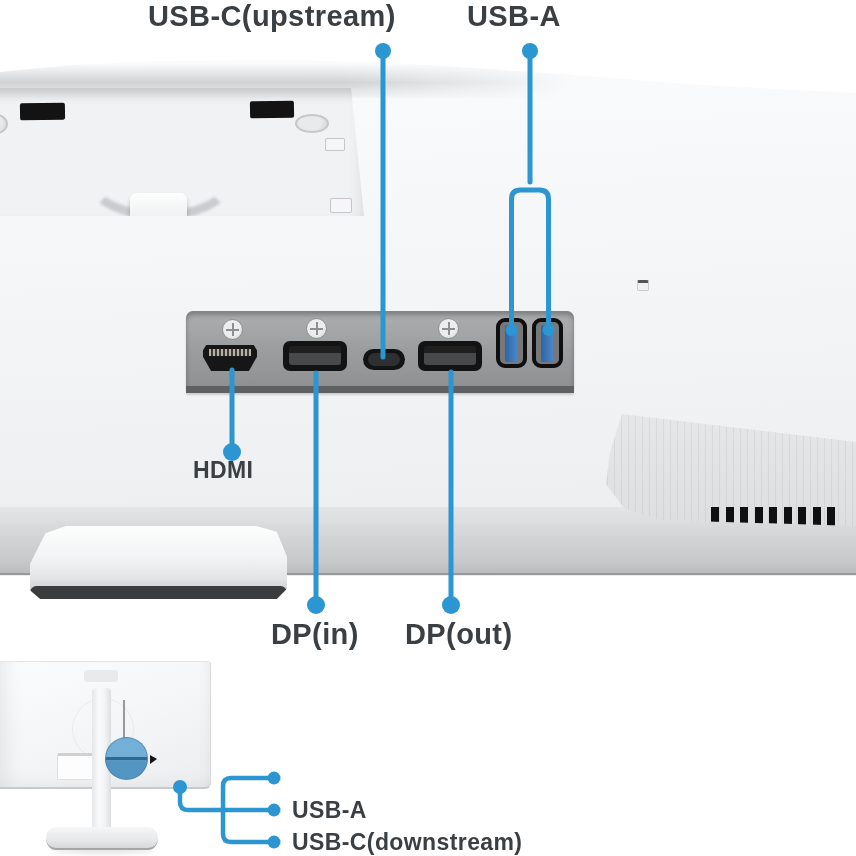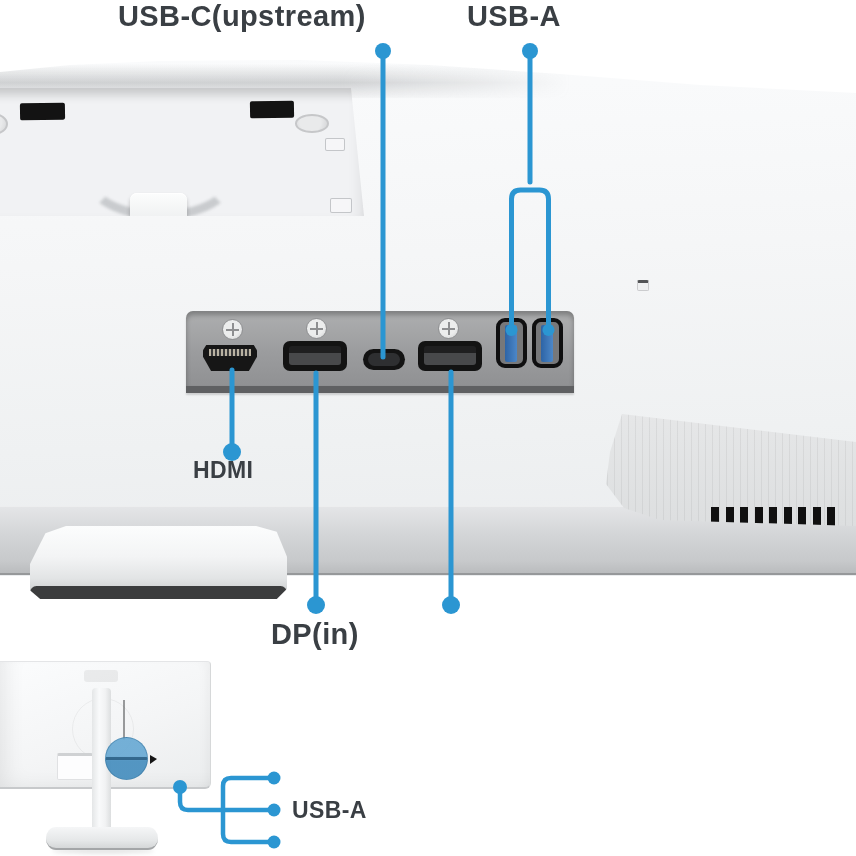--- a/index.html
+++ b/index.html
@@ -116,21 +116,21 @@
     border:1px solid rgba(56,118,158,.55);}
   .zoom-circle::after{content:"";position:absolute;left:0;right:0;top:46%;height:3px;
     background:rgba(42,94,131,.85);}
   .cursor-mark{left:150px;top:755px;width:0;height:0;
     border-left:7px solid #151515;border-top:4px solid transparent;border-bottom:5px solid transparent;}
 
   
   svg.overlay{left:0;top:0;width:856px;height:856px;pointer-events:none;}
   .lbl{color:#3A3F44;font-weight:600;letter-spacing:.4px;white-space:nowrap;}
   .lbl-top{top:0;font-size:29px;}
-  .lbl-usbc-up{left:118px;}
+  .lbl-usbc-up{left:148px;}
   .lbl-usba-top{left:467px;}
   .lbl-hdmi{left:193px;top:457px;font-size:23px;}
   .lbl-dpin{left:271px;top:618px;font-size:29px;}
   .lbl-dpout{left:405px;top:618px;font-size:29px;}
   .lbl-inset{left:292px;font-size:23px;}
   .lbl-hp{top:765px;} .lbl-usba-in{top:797px;} .lbl-usbc-down{top:829px;}
 </style>
 </head>
 <body>
 
@@ -221,15 +221,17 @@
       <circle cx="274" cy="778" r="6.5" stroke="none"></circle>
       <circle cx="274" cy="810" r="6.5" stroke="none"></circle>
       <circle cx="274" cy="842" r="6.5" stroke="none"></circle>
     </g>
   </svg>
 
   <div class="lbl lbl-top lbl-usbc-up" style="color: rgb(58, 63, 68);">USB-C(upstream)</div>
   <div class="lbl lbl-top lbl-usba-top" style="color: rgb(58, 63, 68);">USB-A</div>
   <div class="lbl lbl-hdmi" style="color: rgb(58, 63, 68);">HDMI</div>
   <div class="lbl lbl-dpin" style="color: rgb(58, 63, 68);">DP(in)</div>
+  <div class="lbl lbl-dpout" style="color: rgb(58, 63, 68);">DP(out)</div>
   <div class="lbl lbl-inset lbl-usba-in" style="color: rgb(58, 63, 68);">USB-A</div>
+  <div class="lbl lbl-inset lbl-usbc-down" style="color: rgb(58, 63, 68);">USB-C(downstream)</div>
 
 </div>
 
 </body></html>

